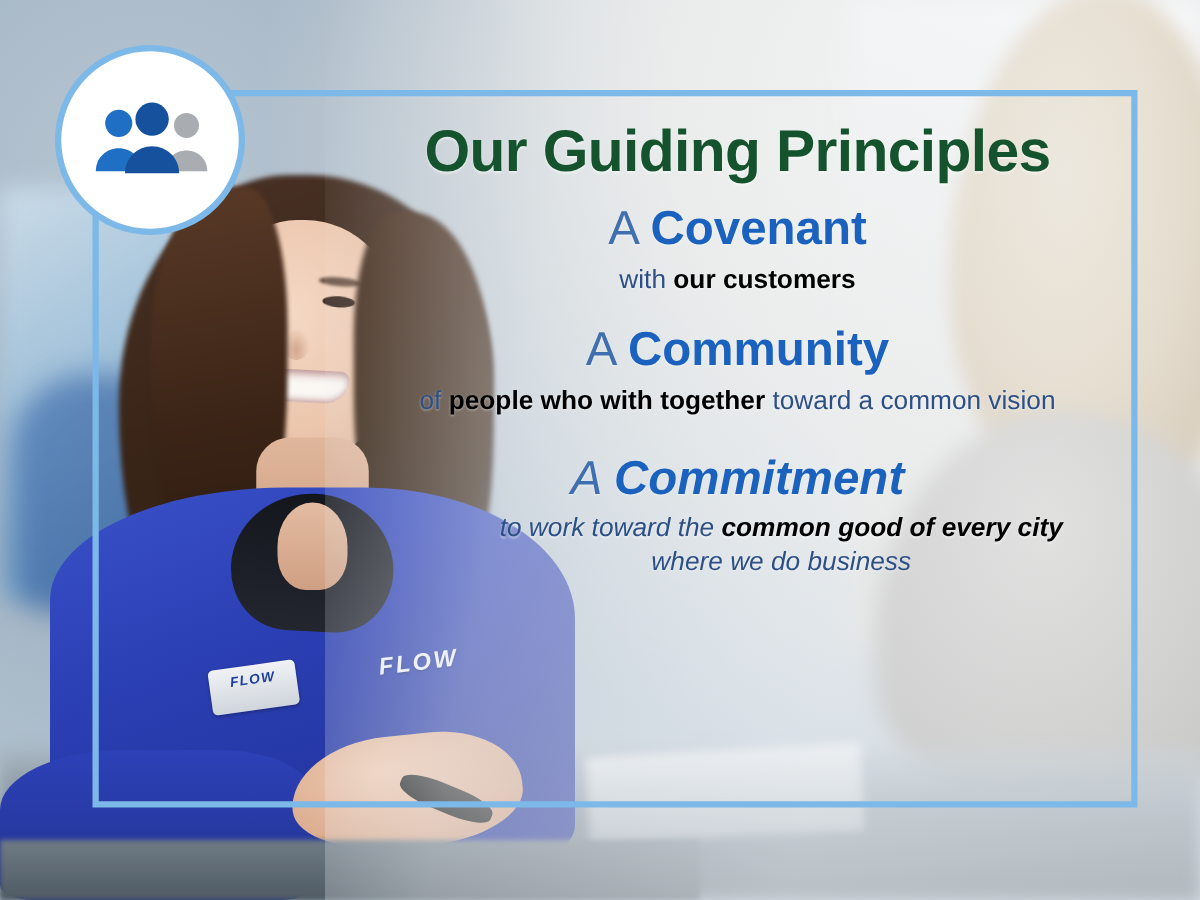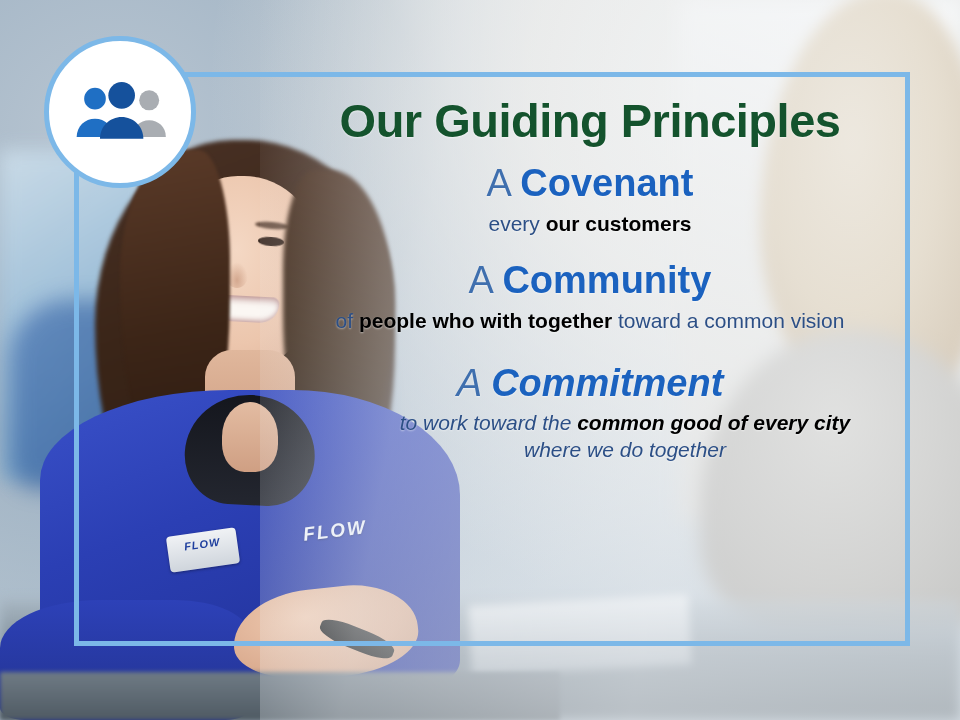--- a/index.html
+++ b/index.html
@@ -307,27 +307,27 @@
       <circle cx="62" cy="20" r="16" fill="#15519c"></circle>
       <path d="M36 72c0-15 12-26 26-26s26 11 26 26z" fill="#15519c"></path>
     </svg>
   </div>
 
   <div class="text-block">
     <h1 class="headline">Our Guiding Principles</h1>
 
     <div class="principle covenant">
       <p class="p-title"><span>A </span><b>Covenant</b></p>
-      <p class="p-sub"><span>every </span><b>our customers</b><span></span></p>
+      <p class="p-sub"><span>with </span><b>our customers</b><span></span></p>
     </div>
 
     <div class="principle community">
       <p class="p-title"><span>A </span><b>Community</b></p>
       <p class="p-sub narrow"><span>of </span><b>people who with together</b><span> toward a common vision</span></p>
     </div>
 
     <div class="principle commitment">
       <p class="p-title"><span>A </span><b>Commitment</b></p>
-      <p class="p-sub right-lean"><span>to work toward the </span><b>common good of every city</b><span> where we do together</span></p>
+      <p class="p-sub right-lean"><span>to work toward the </span><b>common good of every city</b><span> where we do business</span></p>
     </div>
   </div>
 
 </div>
 
 </body></html>

